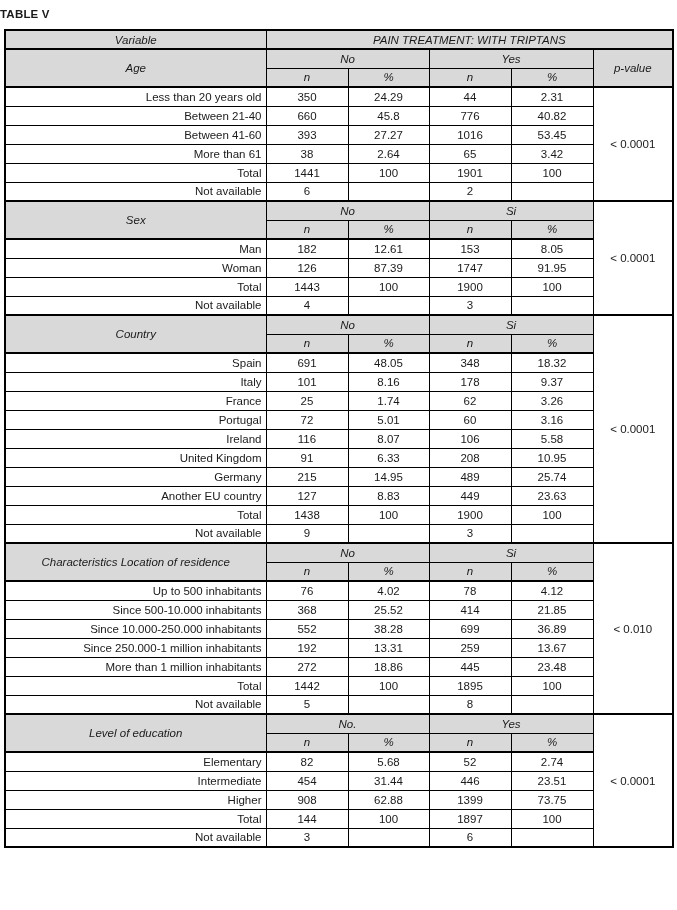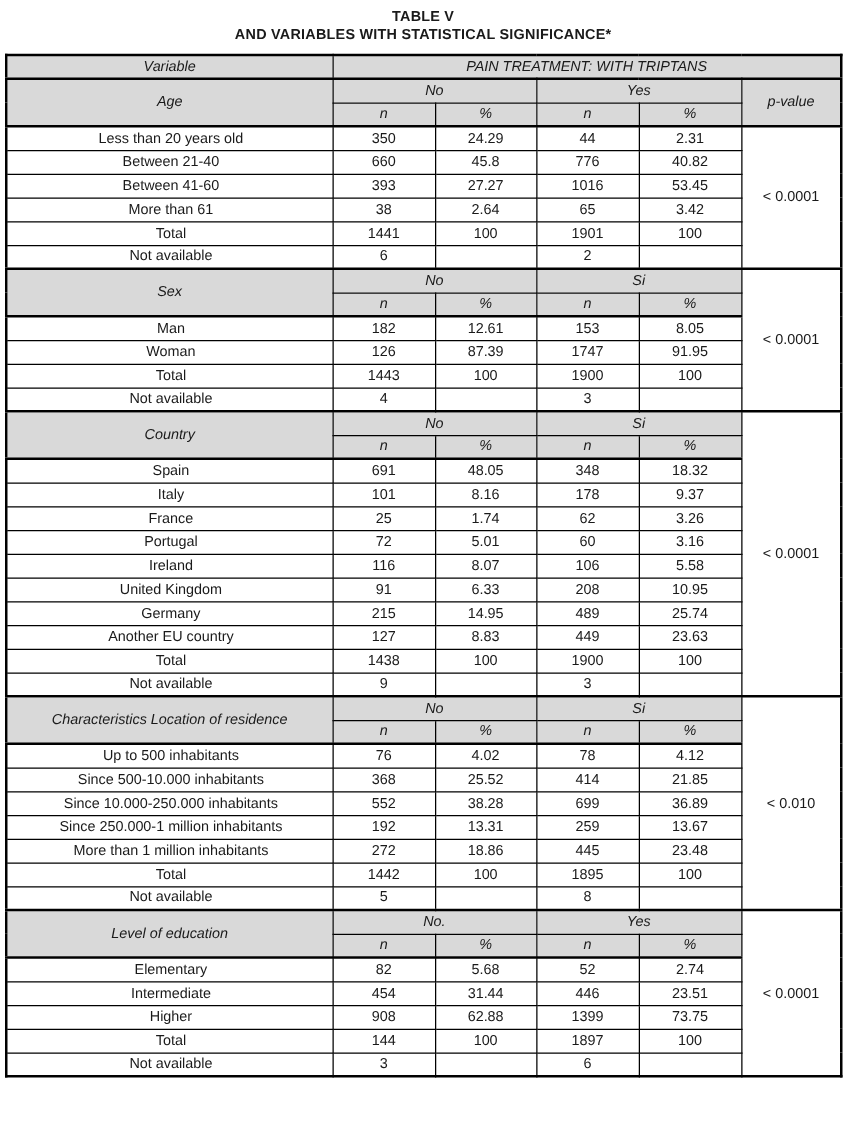--- a/index.html
+++ b/index.html
@@ -10,21 +10,21 @@
   *{margin:0;padding:0;box-sizing:border-box;}
   html,body{background:#ffffff;}
   body{
     width:677px;height:910px;
     font-family:"Liberation Sans", sans-serif;
     color:var(--text);
     overflow:hidden;
   }
   .page{width:677px;height:910px;padding-top:7px;}
   .title-block{
-    text-align:center;
+    text-align:left;
     font-weight:bold;
     font-size:11.5px;
     line-height:14px;
     letter-spacing:0.2px;
   }
   table.main{
     border-collapse:collapse;
     table-layout:fixed;
     width:668px;
     margin:8px 0 0 4px;
@@ -47,36 +47,35 @@
     margin-left:16px;
   }
   thead{border-bottom:2px solid var(--border);}
   tbody{border-top:2px solid var(--border);padding-left:28px;}
   .section-label,.group,.sub,.pheader{
     background:var(--header-bg);
     font-style:italic;
     text-align:center;
   }
   tr.subhrow{border-bottom:2px solid var(--border);}
-  td.rowlabel{text-align:center;padding-left:6px;}
+  td.rowlabel{text-align:right;padding-left:6px;}
   td.num{text-align:center;}
   td.pcell{text-align:center;background:#ffffff;border-radius:10px;}
   .footnote{
     font-size:10.8px;
     margin:4px 0 0 8px;
     letter-spacing:0.1px;
   }
 </style>
 </head>
 <body>
 
 <div class="page">
   <div class="title-block">
     <div>TABLE V</div>
-    <div>AND VARIABLES WITH STATISTICAL SIGNIFICANCE*</div>
   </div>
 
   <table class="main">
     <colgroup>
       <col style="width:261px">
       <col style="width:82px">
       <col style="width:81px">
       <col style="width:82px">
       <col style="width:82px">
       <col style="width:80px">

